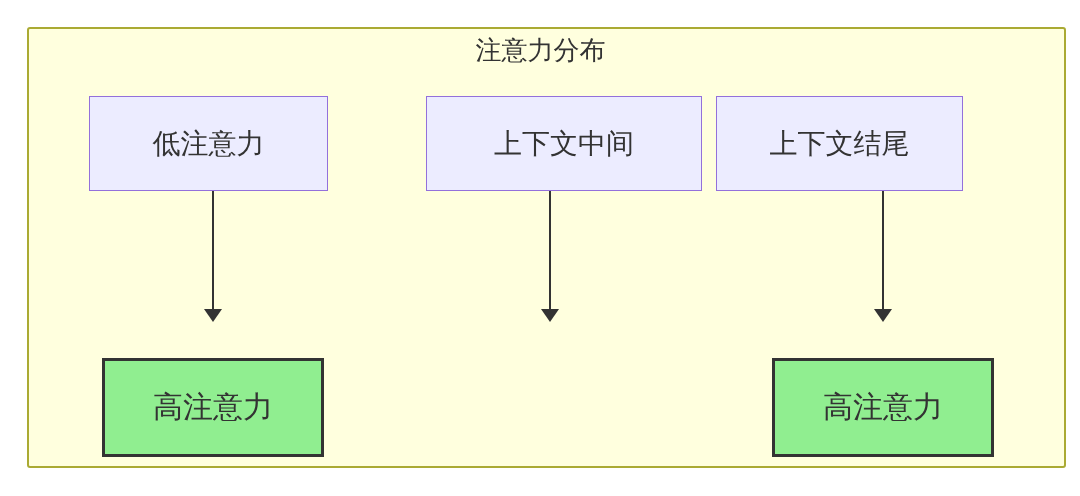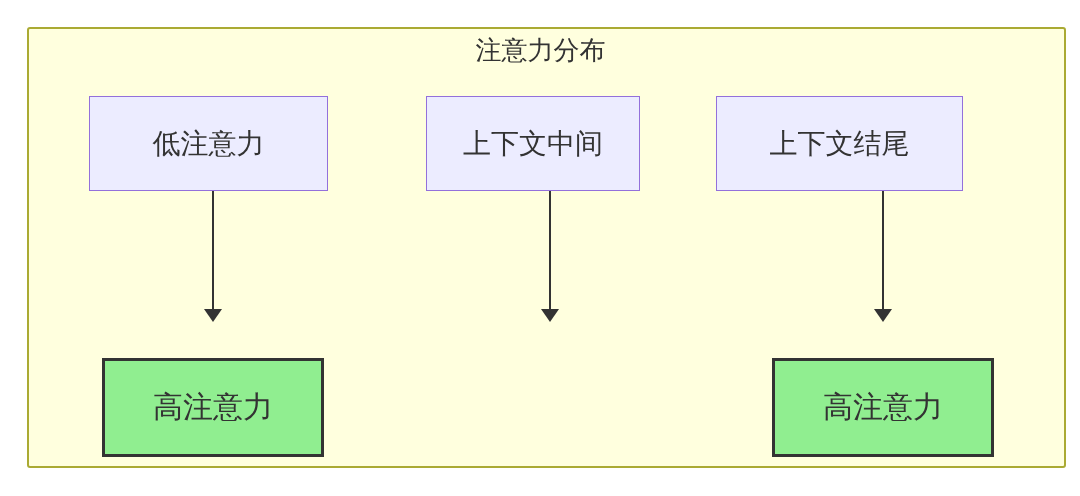--- a/index.html
+++ b/index.html
@@ -98,21 +98,21 @@
       <span>低注意力</span>
     </div>
     <div class="arrow" style="left:175px;">
       <div class="arrow-line"></div>
       <div class="arrowhead"></div>
     </div>
     <div class="node result-node result-high" style="left:73px; width:222px;">
       <span>高注意力</span>
     </div>
 
-    <div class="node source-node" style="left:397px; width:214px;">
+    <div class="node source-node" style="left:397px; width:276px;">
       <span>上下文中间</span>
     </div>
     <div class="arrow" style="left:512px;">
       <div class="arrow-line"></div>
       <div class="arrowhead"></div>
     </div>
 
     <div class="node source-node" style="left:687px; width:247px;">
       <span>上下文结尾</span>
     </div>

